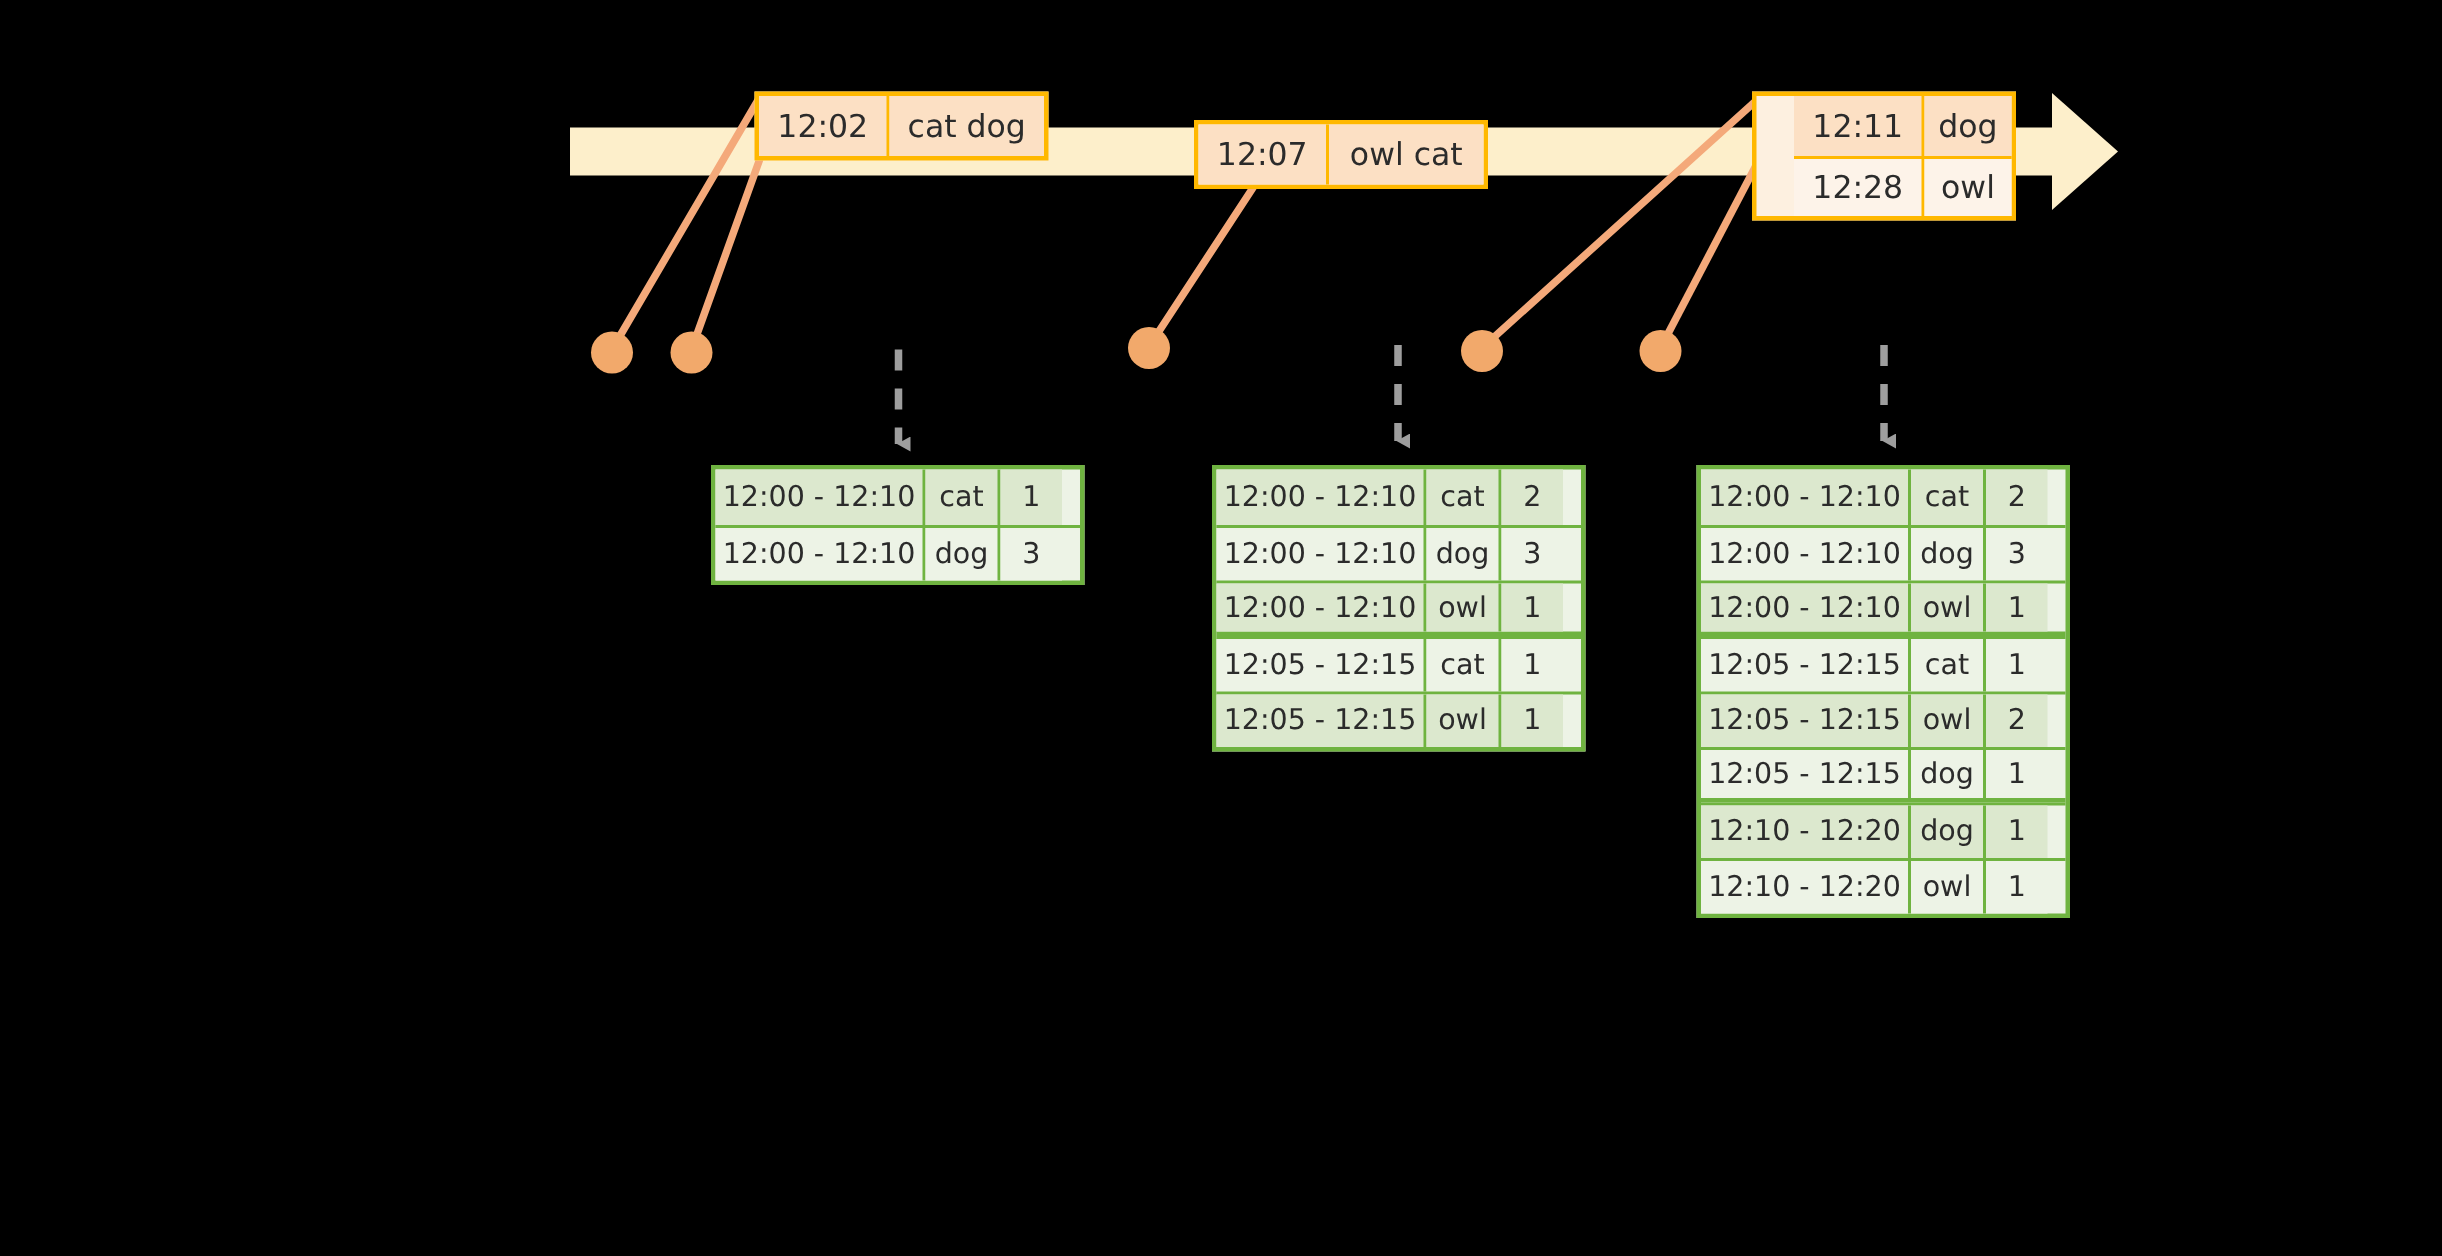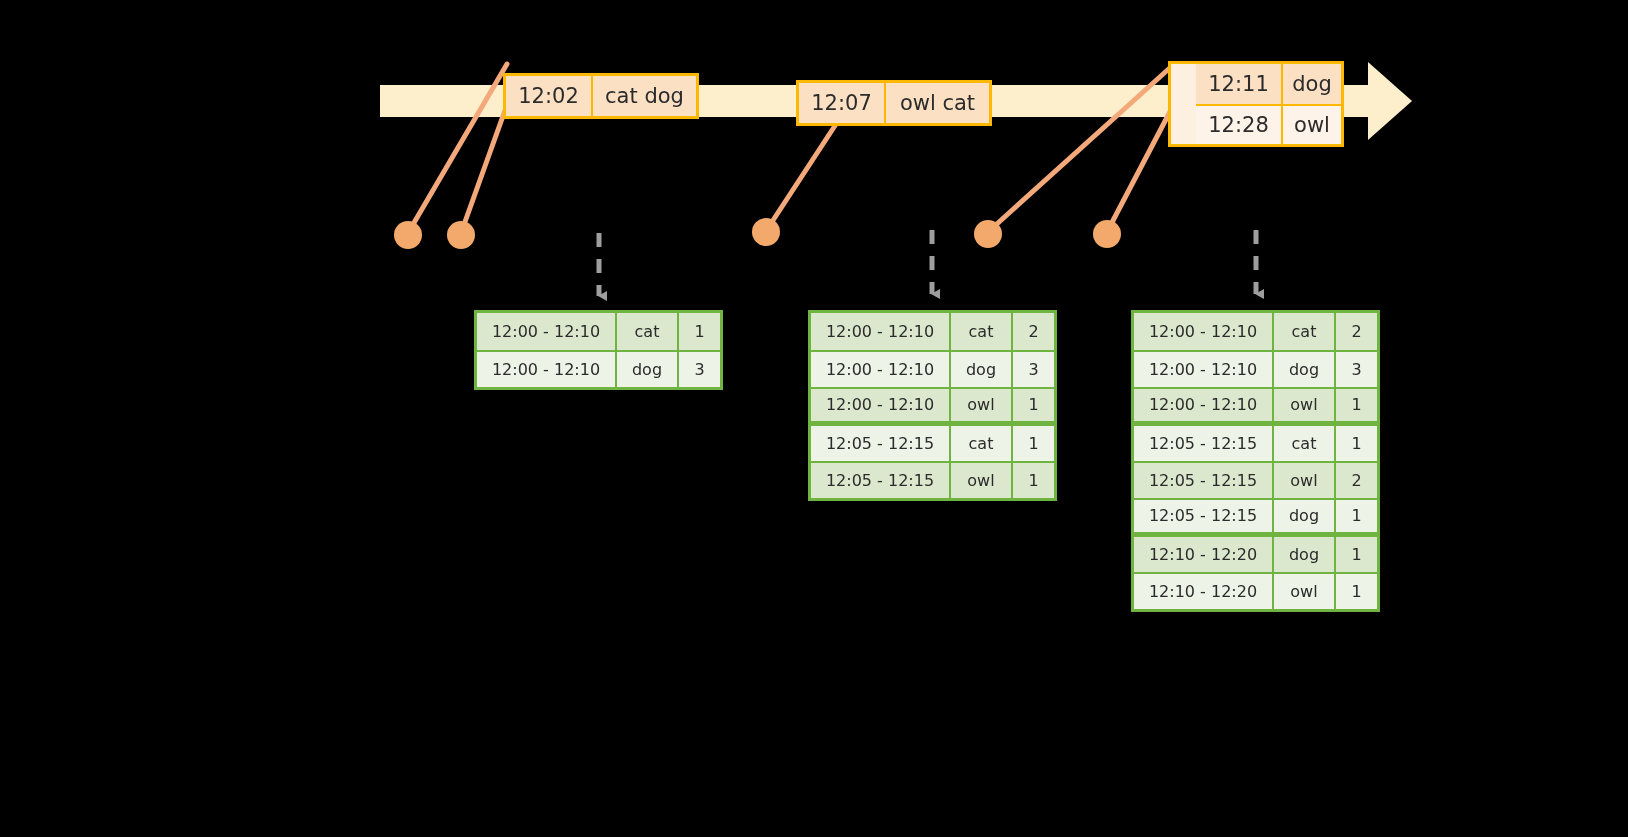--- a/index.html
+++ b/index.html
@@ -81,31 +81,31 @@
     flex-direction: row;
     height: 37px;
     box-sizing: border-box;
   }
   .res-row + .res-row { border-top: 2px solid #6FB340; }
   .res-row.group-end { border-bottom: 3px solid #6FB340; }
   .res-row .rcell {
     display: flex;
     align-items: center;
     justify-content: center;
-    font-size: 16px;
+    font-size: 19px;
     color: #2b2b2b;
     box-sizing: border-box;
     line-height: 1;
   }
   .res-row .rcell.win {
     width: 140px;
     border-right: 2px solid #6FB340;
   }
   .res-row .rcell.word {
-    width: 62px;
+    width: 50px;
     border-right: 2px solid #6FB340;
   }
   .res-row .rcell.cnt {
     width: 41px;
   }
   .res-row.shade-dark .rcell { background: #DCE8CE; }
   .res-row.shade-light .rcell { background: #EDF3E6; }
 </style>
 </head>
 <body>
@@ -140,21 +140,21 @@
       <circle cx="1107" cy="234" r="14"></circle>
     </g>
 
     <g stroke="#9E9E9E" stroke-width="5" stroke-dasharray="14 12" fill="none">
       <line x1="599" y1="233" x2="599" y2="296" marker-end="url(#grayhead)"></line>
       <line x1="932" y1="230" x2="932" y2="294" marker-end="url(#grayhead)"></line>
       <line x1="1256" y1="230" x2="1256" y2="294" marker-end="url(#grayhead)"></line>
     </g>
   </svg>
 
-  <div class="event-box" style="left:503px; top:61px; width:196px;margin-top:12px;">
+  <div class="event-box" style="left:503px; top:61px; width:196px;">
     <div class="event-row shade-dark">
       <div class="cell time">12:02</div>
       <div class="cell words">cat dog</div>
     </div>
   </div>
 
   <div class="event-box" style="left:796px; top:80px; width:196px;">
     <div class="event-row shade-dark">
       <div class="cell time">12:07</div>
       <div class="cell words">owl cat</div>

